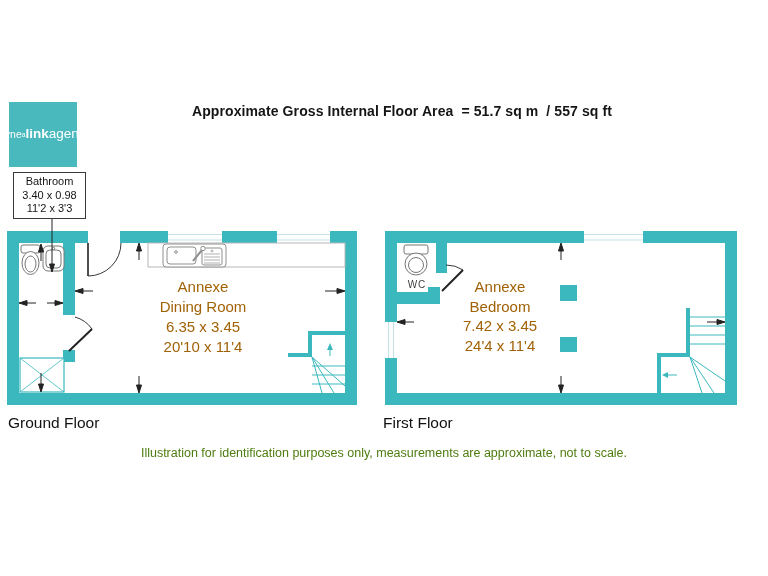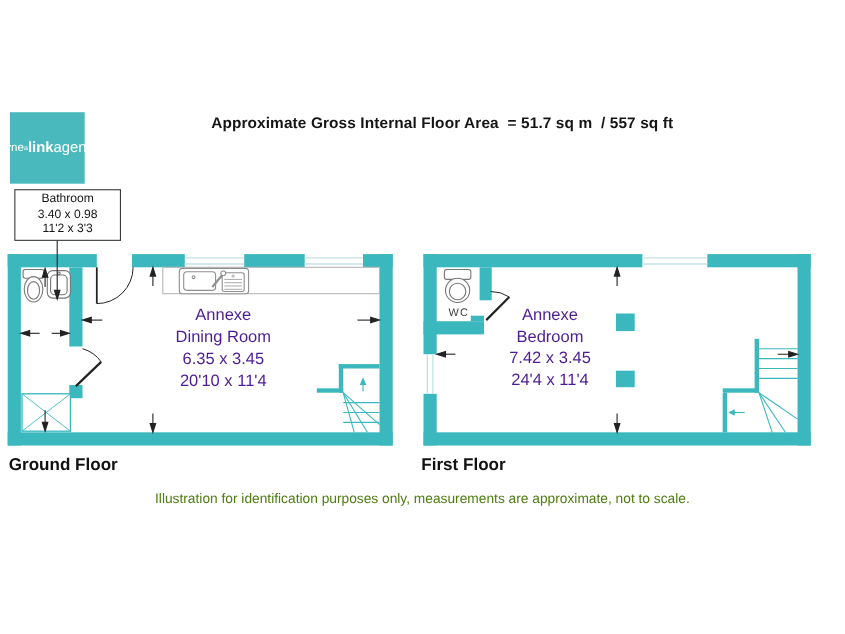--- a/index.html
+++ b/index.html
@@ -25,30 +25,30 @@
     left:9px;top:102px;width:68px;height:65px;background:var(--logo_teal);
     color:#fff;display:flex;flex-direction:row;align-items:center;justify-content:center;
     line-height:1.05;
   }
   #logo .logo-top{font-size:10.5px;}
   #logo .logo-mid{font-size:6.5px;line-height:6px;}
   #logo .logo-brand{font-size:13.5px;font-weight:300;}
   #logo .logo-brand b{font-weight:bold;margin-top:19px;}
   #callout{
     left:13px;top:172px;width:71px;background:#fff;border:1px solid #3a3a3a;
-    font-size:11px;line-height:13.5px;text-align:center;padding:2px 12px;
+    font-size:11px;line-height:13.5px;text-align:center;padding:2px 0;
   }
   .room-text{
-    transform:translateX(-50%);text-align:center;font-size:15px;color:#4c1d95;
+    transform:translateX(-50%);text-align:center;font-size:15px;color:#a16207;
     line-height:20px;white-space:nowrap;
   }
   #gf-room-text{left:203px;top:277px;}
   #ff-room-text{left:500px;top:277px;line-height:19.5px;}
   #wc-label{left:402px;top:279px;width:30px;text-align:center;font-size:10px;color:#3d3d3d;letter-spacing:1px;}
-  .floor-label{font-size:15.5px;color:#111;font-weight:bold;}
+  .floor-label{font-size:15.5px;color:#111;}
   #gf-floor-label{left:8px;top:414px;}
   #ff-floor-label{left:383px;top:414px;}
   #footer-text{left:0;right:0;top:446px;text-align:center;font-size:12.5px;color:#4d7c0f;}
 </style>
 </head>
 <body>
 
 <svg id="plan-svg" width="768" height="576" viewBox="0 0 768 576">
 
   <g>

